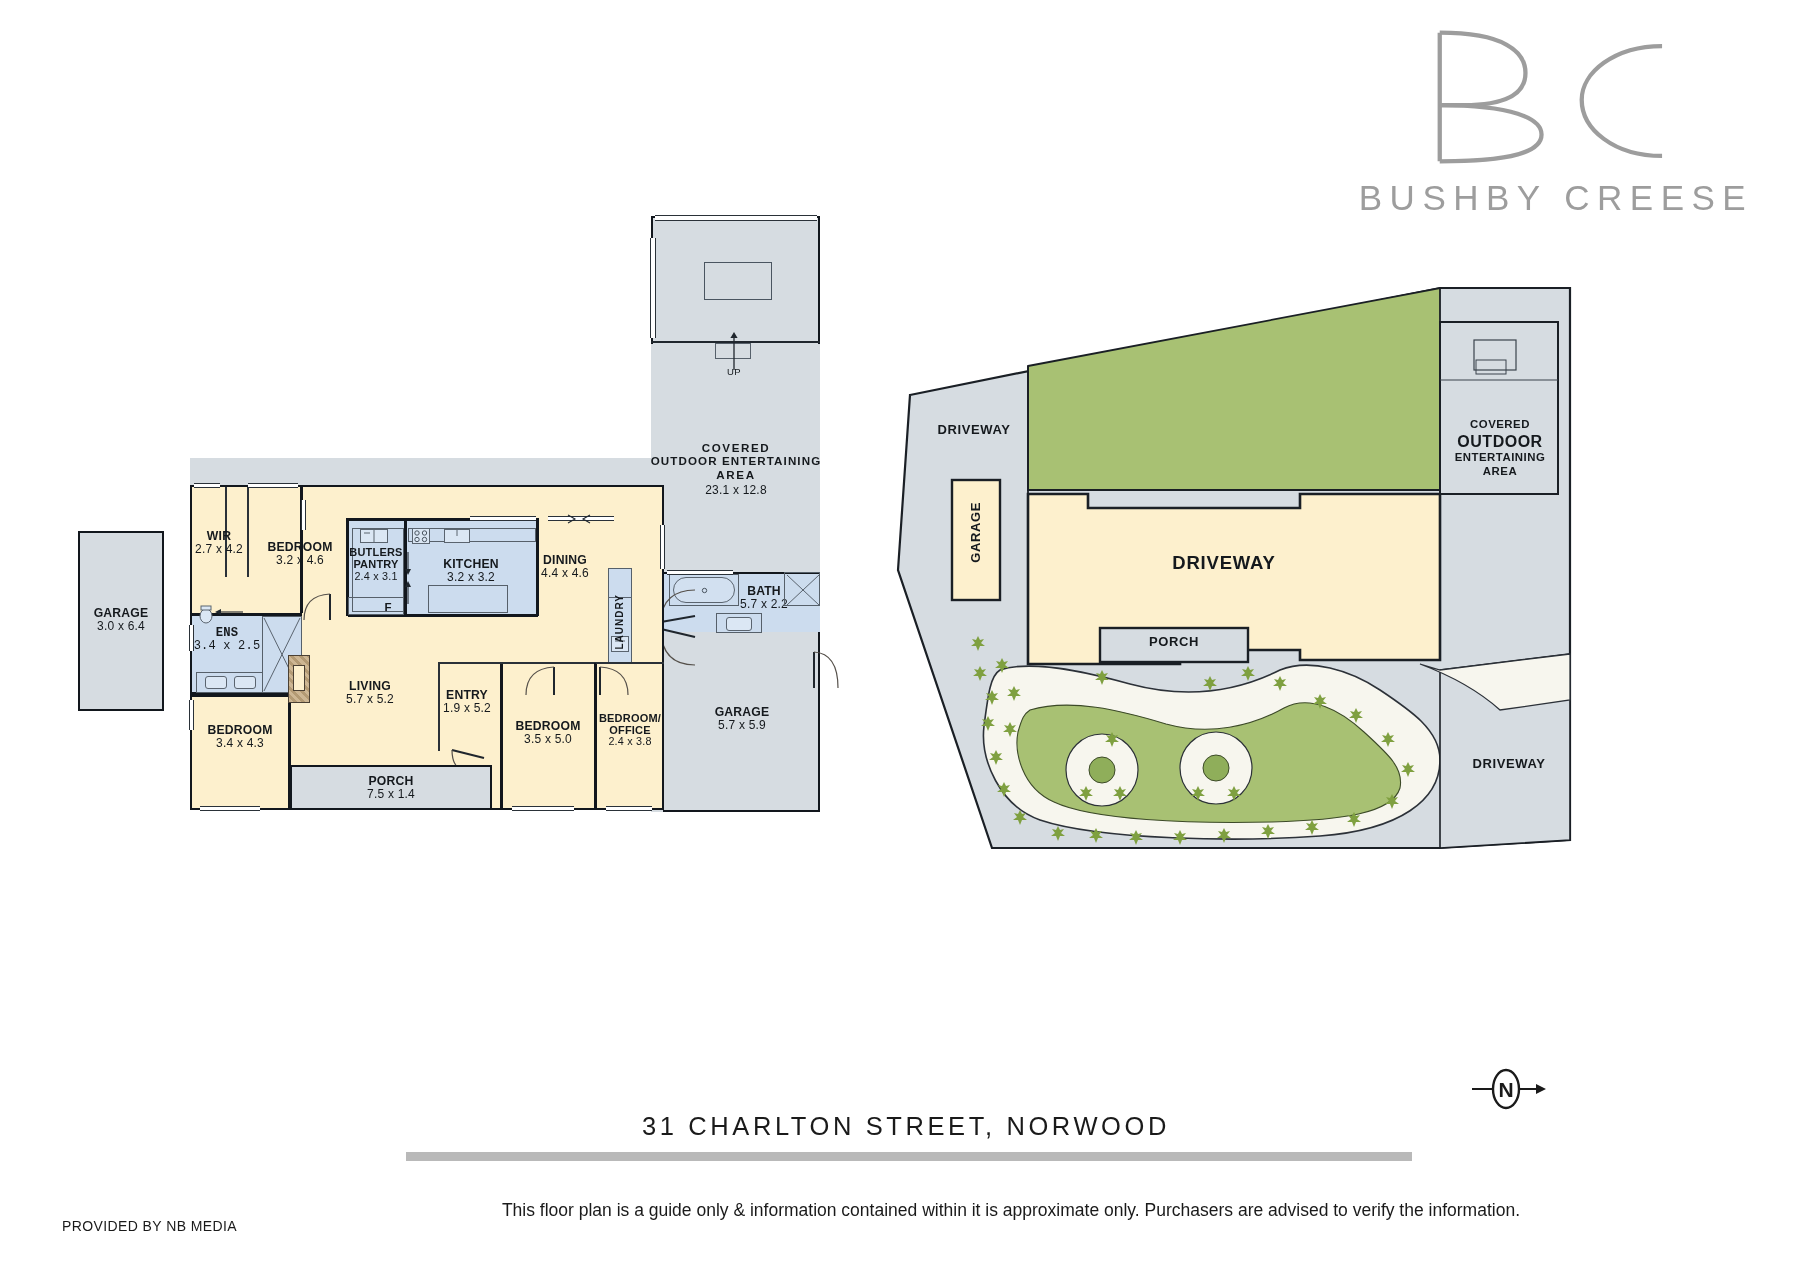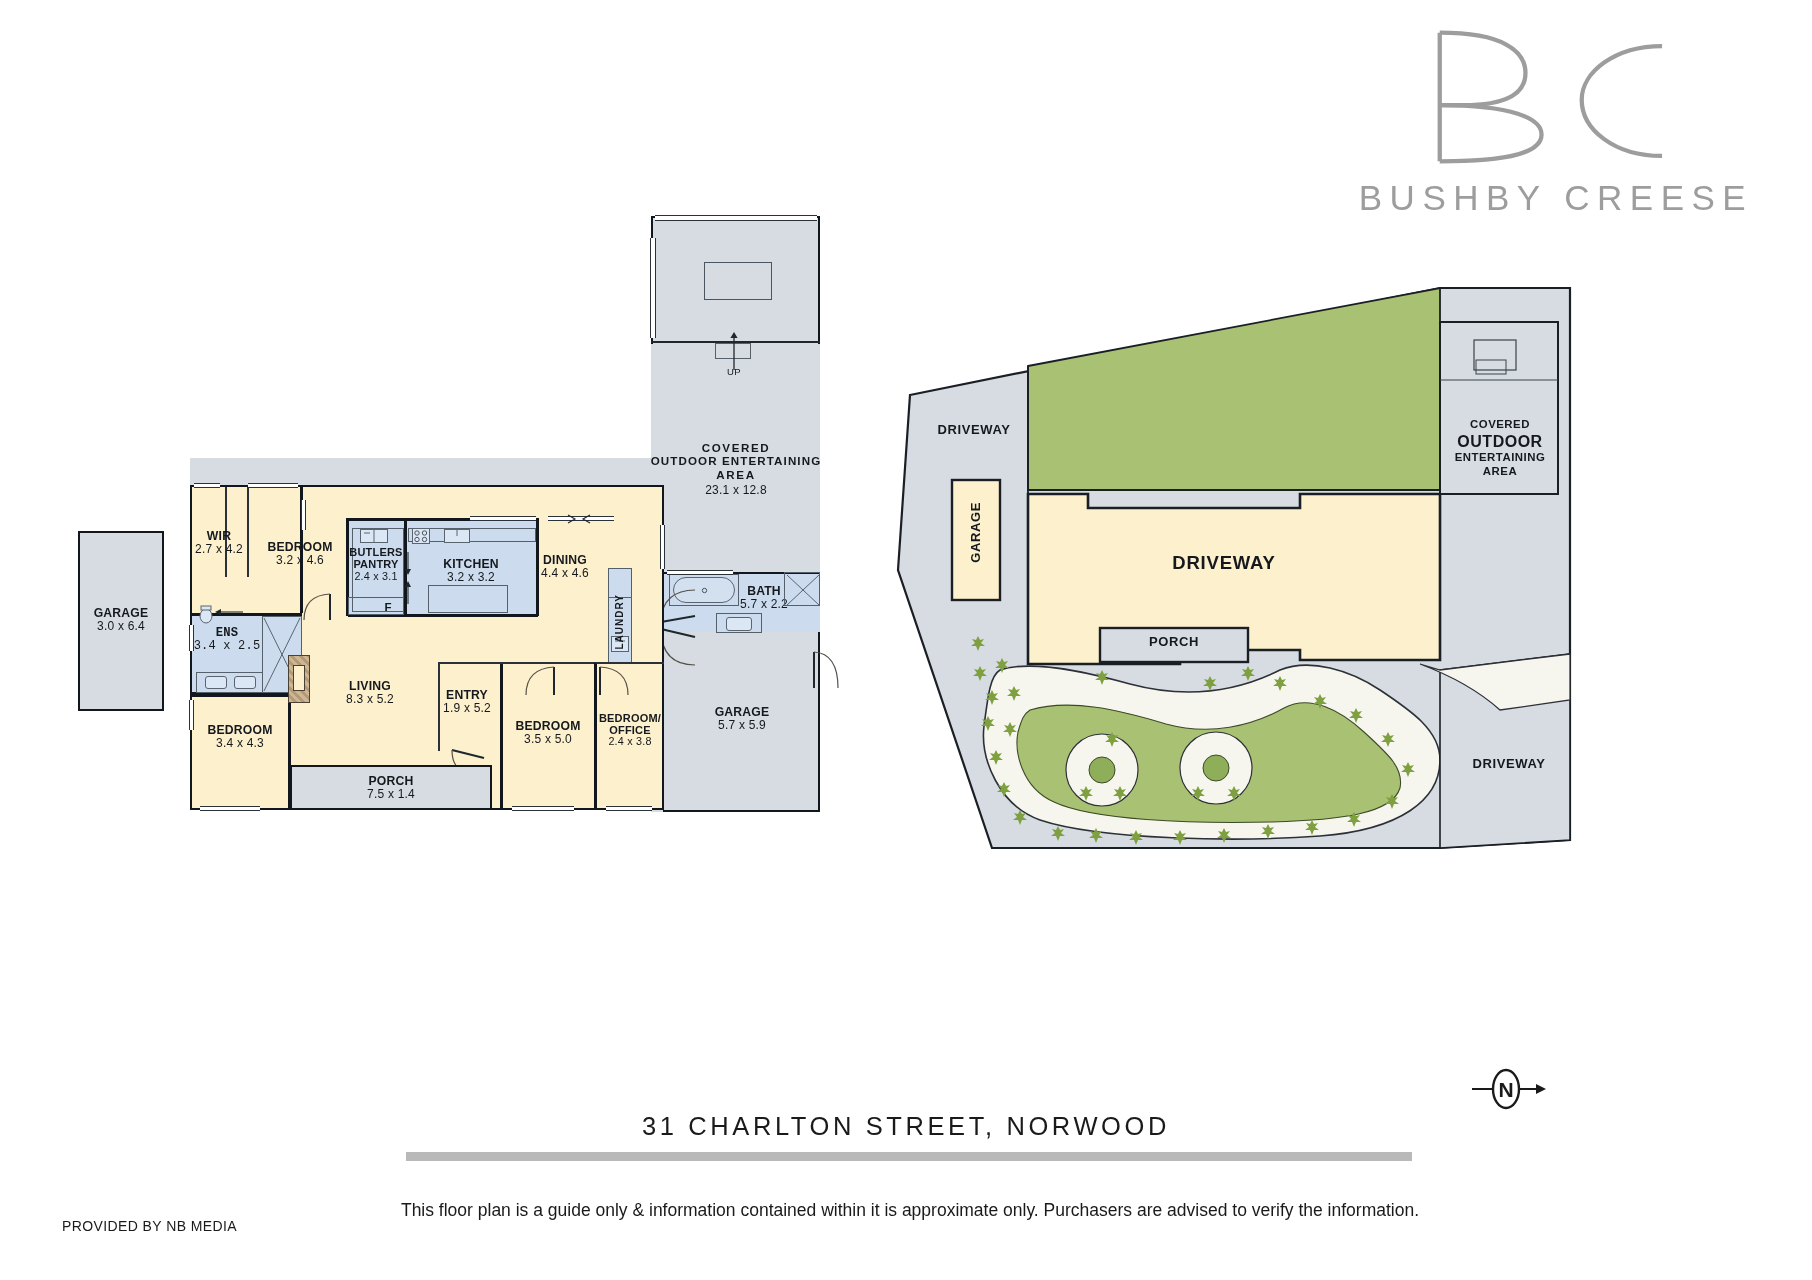--- a/index.html
+++ b/index.html
@@ -39,21 +39,21 @@
   
   .win{position:absolute;background:#ffffff;box-sizing:border-box;border-top:1.6px solid #2a3138;border-bottom:1.6px solid #2a3138;}
   .winv{position:absolute;background:#ffffff;box-sizing:border-box;border-left:1.6px solid #2a3138;border-right:1.6px solid #2a3138;}
 
   .hatch{position:absolute;box-sizing:border-box;border:1.4px solid #4a4034;
     background:repeating-linear-gradient(45deg,#cdb693 0 3px,#b39a74 3px 6px);}
 
   
   #addr{position:absolute;left:0;right:0;top:1112px;text-align:center;font-size:25.5px;letter-spacing:3.6px;color:#1a1a1a;font-family:"Liberation Sans",sans-serif;}
   #rule{position:absolute;left:406px;top:1152px;width:1006px;height:9px;background:#b9b9b9;}
-  #disc{position:absolute;left:300px;top:1198px;width:1220px;text-align:center;font-size:17.5px;line-height:1.45;color:#1a1a1a;}
+  #disc{position:absolute;left:300px;top:1198px;width:1220px;text-align:right;font-size:17.5px;line-height:1.45;color:#1a1a1a;}
   #prov{position:absolute;left:62px;top:1218px;font-size:14px;letter-spacing:.4px;color:#1a1a1a;}
 
   
   #north{position:absolute;left:1468px;top:1062px;width:80px;height:54px;}
 </style>
 </head>
 <body>
 
 <div id="brand">
   <svg class="mark" viewBox="0 0 300 112">
@@ -270,21 +270,21 @@
   <svg style="position:absolute;left:612px;top:637px;width:16px;height:14px;">
     <line x1="8" y1="0" x2="8" y2="5" stroke="#5a646f" stroke-width="1"></line>
     <line x1="3" y1="4" x2="13" y2="4" stroke="#5a646f" stroke-width="1"></line>
   </svg>
   <div class="lbl" style="left:600px;top:594px;width:40px;height:46px;">
     <span class="vert nm" style="font-size:10px;letter-spacing:1px;font-weight:700;display:inline-block;">LAUNDRY</span>
   </div>
 
   <div class="lbl n12" style="left:320px;top:679px;width:100px;">
     <span class="nm">LIVING</span>
-    <span class="dm">8.3 x 5.2</span>
+    <span class="dm">5.7 x 5.2</span>
   </div>
 
   <div class="reg" style="left:438px;top:663px;width:1.6px;height:88px;background:#2a3138;"></div>
   <div class="reg" style="left:438px;top:662px;width:72px;height:1.6px;background:#2a3138;"></div>
   <div class="reg" style="left:500px;top:663px;width:2.6px;height:147px;background:#12171d;"></div>
   <div class="lbl n12" style="left:428px;top:688px;width:78px;">
     <span class="nm">ENTRY</span>
     <span class="dm">1.9 x 5.2</span>
   </div>
   <svg style="position:absolute;left:450px;top:748px;width:36px;height:30px;">

